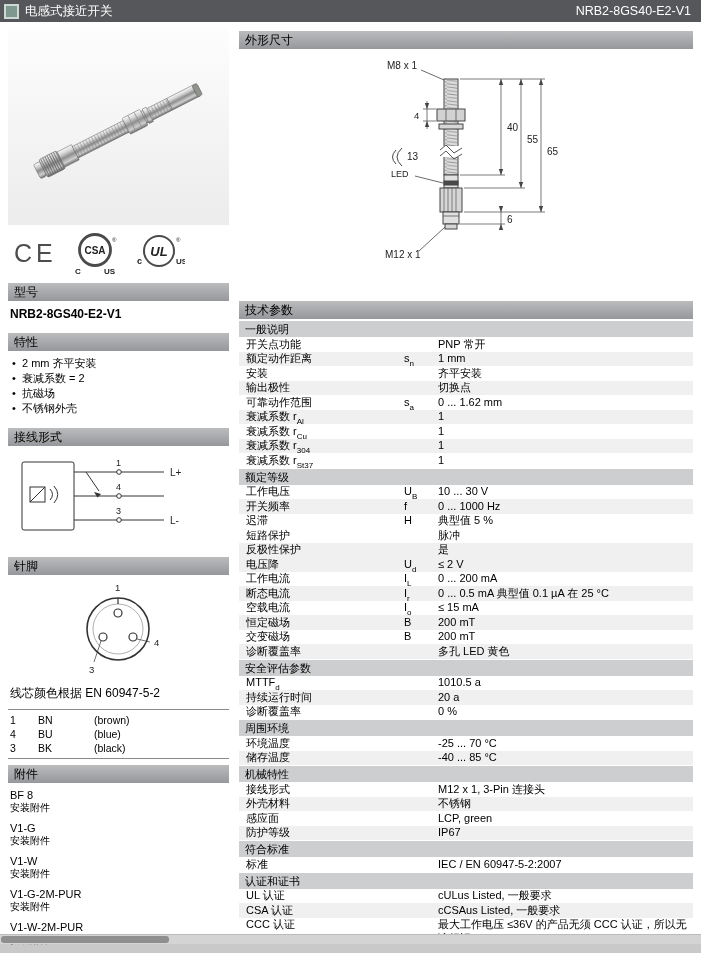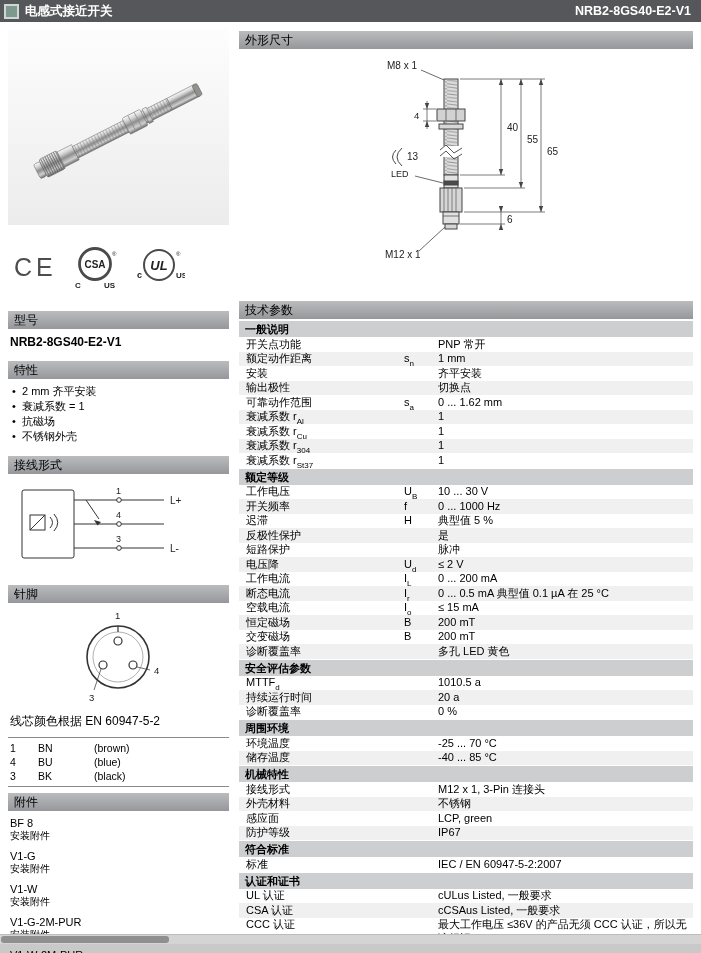--- a/index.html
+++ b/index.html
@@ -1,28 +1,28 @@
 <!DOCTYPE html>
 <html><head>
 <meta charset="utf-8">
 <style>
   html,body{margin:0;padding:0}
   body{width:701px;height:953px;background:#c9c9c9;font-family:"Liberation Sans","DejaVu Sans",sans-serif;color:#000;position:relative;overflow:hidden}
   .page{position:absolute;top:0;left:0;right:0;bottom:9px;background:#fff}
   .header{height:22px;background:#55575a;display:flex;justify-content:space-between;align-items:center;padding:0 10px 0 4px}
-  .header .title{color:#fff;font-weight:bold;font-size:12.5px}
+  .header .title{color:#fff;font-weight:normal;font-size:12.5px}
   .header-left{display:flex;align-items:center;gap:6px}
   .header-icon{width:15px;height:15px;background:#7e978f;border:2px solid #ccd8d2;box-sizing:border-box}
   .content{display:flex;gap:10px;padding:7px 8px 0 8px}
   .col-left{width:221px;flex:none}
   .col-right{flex:1;min-width:0}
   .sec-bar{background:linear-gradient(#babcbe,#95979a);font-weight:normal;font-size:12px;line-height:16px;padding:1px 6px;color:#000;margin-top:2px}
-  .sub-bar{background:#cccecf;font-weight:bold;font-size:11px;line-height:14px;padding:1px 6px;margin-top:1px}
+  .sub-bar{background:#cccecf;font-weight:normal;font-size:11px;line-height:14px;padding:1px 6px;margin-top:1px}
   .photo-box{height:196px;background:linear-gradient(#fdfdfd,#ececec);display:flex;align-items:center;justify-content:center}
-  .logos{display:flex;align-items:center;gap:14px;height:52px;padding:16px 6px;margin-bottom:2px}
+  .logos{display:flex;align-items:center;gap:14px;height:52px;padding:2px 6px;margin-bottom:2px}
   .ce{font-size:25px;color:#4d4d4d;letter-spacing:4px}
   .model-value{font-weight:bold;font-size:12px;padding:6px 2px 10px 2px}
   .features{list-style:none;padding:5px 2px 10px 4px;margin:0}
   .features li{font-size:11px;line-height:15px;padding-left:10px;position:relative}
   .features li:before{content:"\2022";position:absolute;left:0}
   .wiring{padding:7px 0 8px 8px}
   .pinout{display:flex;justify-content:center;padding:5px 0 0 0}
   .pin-note{font-size:12px;padding:5px 2px 7px 2px}
   .wire-table{border-top:1px solid #8a8a8a;border-bottom:1px solid #8a8a8a;padding:3px 2px;margin-bottom:6px}
   .wire-row{display:flex;font-size:10.5px;line-height:14px}
@@ -113,21 +113,21 @@
           <text x="43" y="12" font-size="6" fill="#4a4a4a">®</text>
         </svg>
       </div>
 
       <div class="sec-bar">型号</div>
       <div class="model-value">NRB2-8GS40-E2-V1</div>
 
       <div class="sec-bar">特性</div>
       <ul class="features">
           <li>2 mm 齐平安装</li>
-          <li>衰减系数 = 1</li>
+          <li>衰减系数 = 2</li>
           <li>抗磁场</li>
           <li>不锈钢外壳</li>
         </ul>
 
       <div class="sec-bar">接线形式</div>
       <div class="wiring">
         <svg width="185" height="90" viewBox="0 0 185 90">
           <g stroke="#333" stroke-width="1" fill="none">
             <rect x="6" y="9" width="52" height="68" rx="2"></rect>
             <rect x="14" y="34" width="15" height="15"></rect>
@@ -351,29 +351,29 @@
           <div class="trow alt">
             <span class="t-name">开关频率</span>
             <span class="t-sym">f</span>
             <span class="t-val">0 ... 1000 Hz</span>
           </div>
           <div class="trow">
             <span class="t-name">迟滞</span>
             <span class="t-sym">H</span>
             <span class="t-val">典型值 5 %</span>
           </div>
+          <div class="trow">
+            <span class="t-name">短路保护</span>
+            <span class="t-sym"></span>
+            <span class="t-val">脉冲</span>
+          </div>
           <div class="trow alt">
             <span class="t-name">反极性保护</span>
             <span class="t-sym"></span>
             <span class="t-val">是</span>
-          </div>
-          <div class="trow">
-            <span class="t-name">短路保护</span>
-            <span class="t-sym"></span>
-            <span class="t-val">脉冲</span>
           </div>
           <div class="trow alt">
             <span class="t-name">电压降</span>
             <span class="t-sym">U<sub>d</sub></span>
             <span class="t-val">≤ 2 V</span>
           </div>
           <div class="trow">
             <span class="t-name">工作电流</span>
             <span class="t-sym">I<sub>L</sub></span>
             <span class="t-val">0 ... 200 mA</span>

